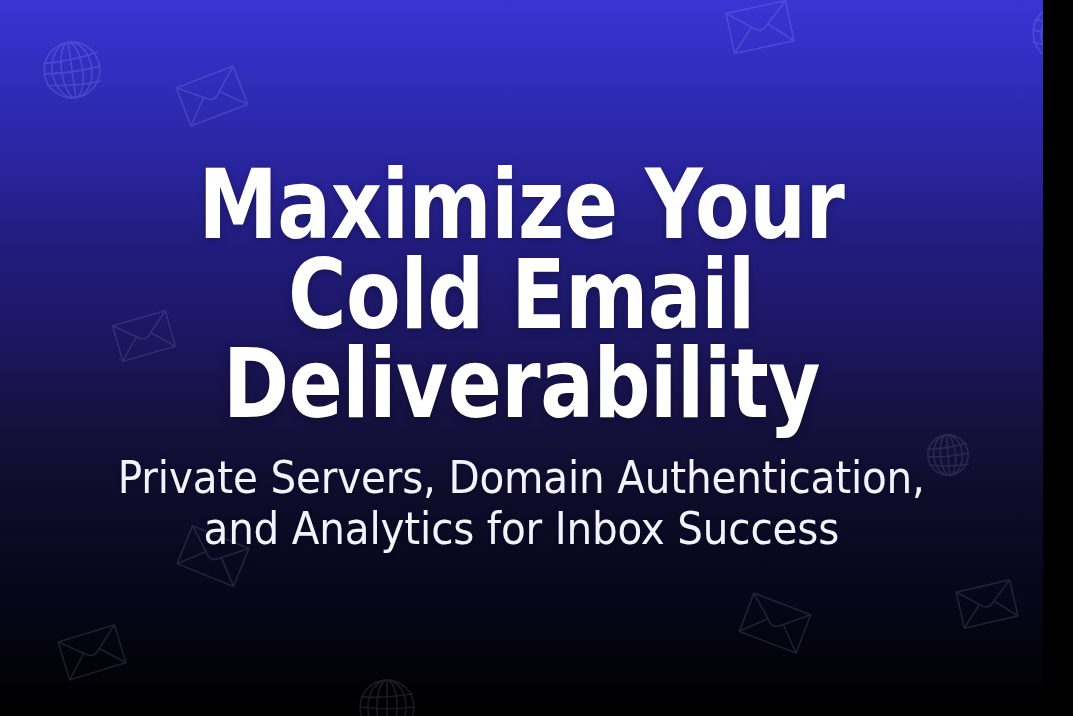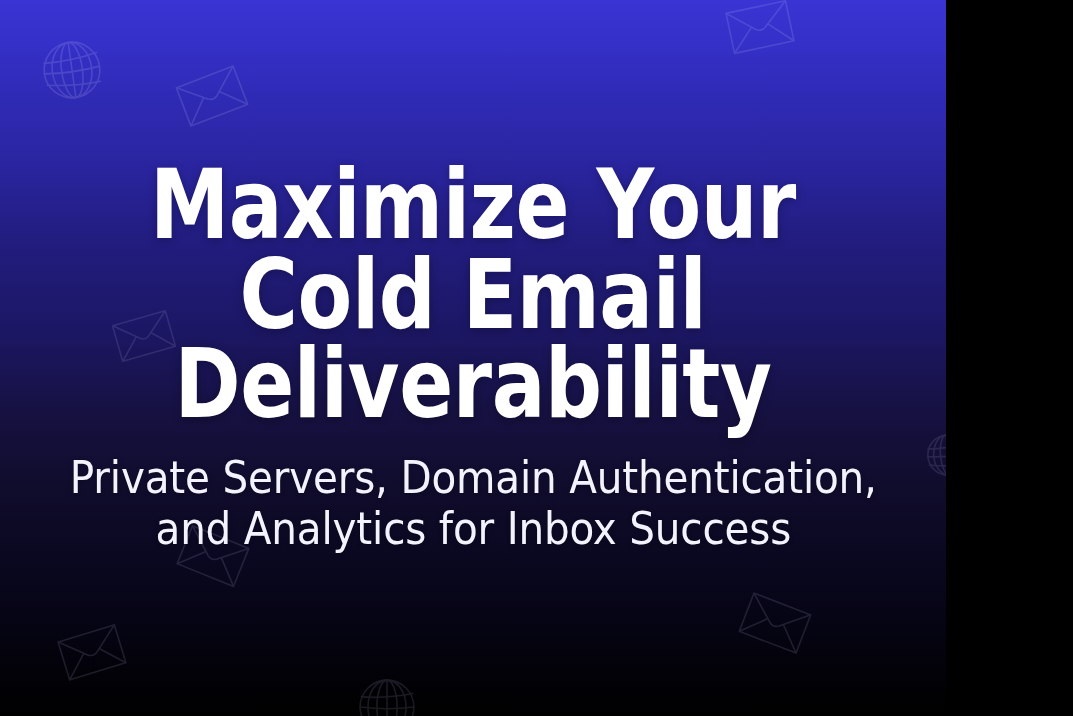--- a/index.html
+++ b/index.html
@@ -3,21 +3,21 @@
 <meta charset="utf-8">
 <style>
   html, body {
     margin: 0;
     padding: 0;
     background: #000;
   }
 
   #stage {
     position: relative;
-    width: 946px;
+    width: 1043px;
     height: 716px;
     overflow: hidden;
     font-family: "DejaVu Sans", sans-serif;
     
     background:
       linear-gradient(180deg,
         #3a34d4 0%,
         #3530c8 6%,
         #2f2ab4 14%,
         #29249c 24%,

